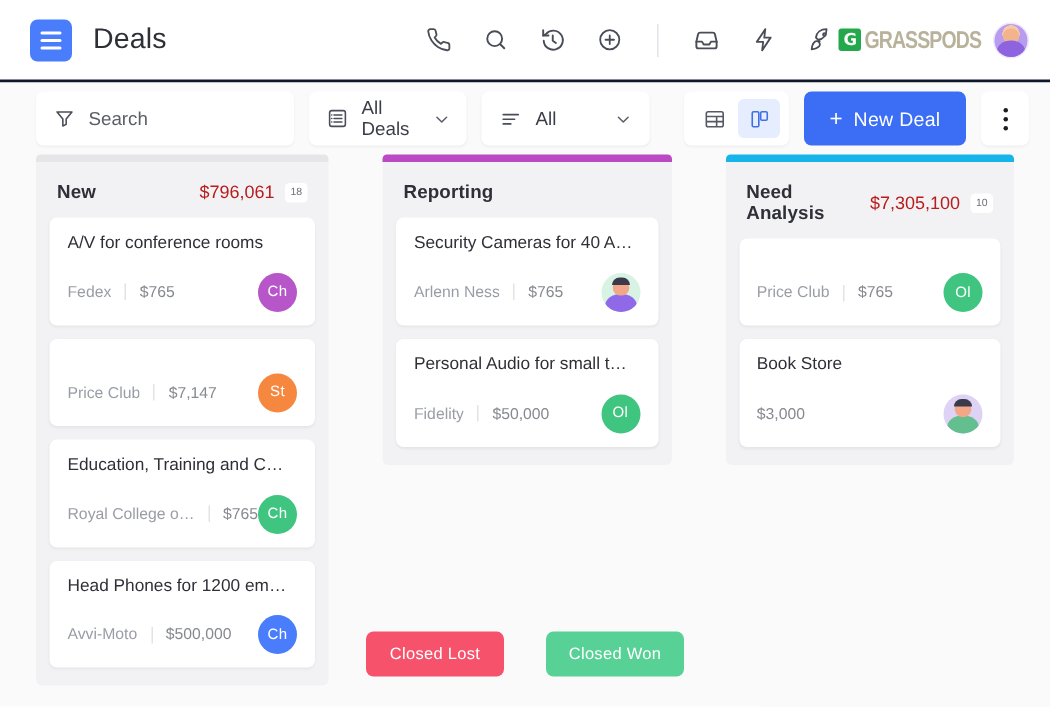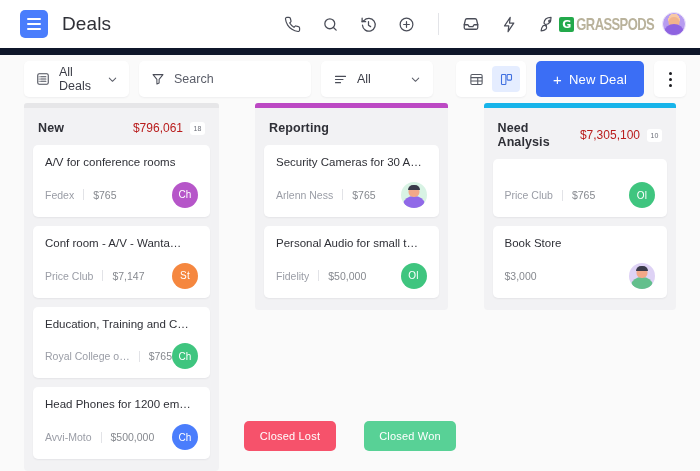--- a/index.html
+++ b/index.html
@@ -9,21 +9,21 @@
     font-family: "Liberation Sans", sans-serif;
     overflow: hidden;
   }
   .app { width: 700px; height: 471px; position: relative; background: #fafafa; }
 
   
   .header {
     height: 55px; background: #ffffff;
     display: flex; align-items: center;
     padding: 0 14px 0 20px;
-    border-bottom: 7px solid #0f172a;
+    border-bottom: 2px solid #0f172a;
   }
   .menu-btn {
     width: 28px; height: 28px; border-radius: 5px;
     background: #4a7dfc; display: flex; align-items: center;
     justify-content: center; flex-direction: column; gap: 3px;
     cursor: pointer;
   }
   .menu-btn span { display:block; width: 14px; height: 2px; background: #fff; border-radius: 2px; }
   .page-title {
     font-size: 19px; color: #2f3037; margin-left: 14px;
@@ -225,43 +225,43 @@
     </div>
     <div class="brand">
       <div class="brand-mark">G</div>
       <div class="brand-text">GRASSPODS</div>
     </div>
     <div class="avatar-top"></div>
   </div>
 
   <div class="toolbar">
 
+    <div class="tb-field f-search">
+      <span class="ic">
+        <svg width="14" height="14" viewBox="0 0 24 24" fill="none" stroke="currentColor" stroke-width="1.8" stroke-linecap="round" stroke-linejoin="round">
+            <path d="M3.5 4.5h17l-6.6 8v6.2l-3.8 1.8v-8Z"></path>
+          </svg>
+      </span>
+      <span class="ph">Search</span>
+    </div>
+
     <div class="tb-field f-alldeals">
       <span class="ic">
         <svg width="14" height="14" viewBox="0 0 24 24" fill="none" stroke="currentColor" stroke-width="1.8" stroke-linecap="round">
             <rect x="3" y="3" width="18" height="18" rx="2.5"></rect>
             <path d="M8 8h9M8 12h9M8 16h9"></path>
             <path d="M5.4 8h.1M5.4 12h.1M5.4 16h.1"></path>
           </svg>
       </span>
       <span>All Deals</span>
       <span class="tb-caret">
         <svg width="11" height="11" viewBox="0 0 24 24" fill="none" stroke="currentColor" stroke-width="2.2" stroke-linecap="round" stroke-linejoin="round">
             <path d="m5 9 7 7 7-7"></path>
           </svg>
       </span>
-    </div>
-
-    <div class="tb-field f-search">
-      <span class="ic">
-        <svg width="14" height="14" viewBox="0 0 24 24" fill="none" stroke="currentColor" stroke-width="1.8" stroke-linecap="round" stroke-linejoin="round">
-            <path d="M3.5 4.5h17l-6.6 8v6.2l-3.8 1.8v-8Z"></path>
-          </svg>
-      </span>
-      <span class="ph">Search</span>
     </div>
 
     <div class="tb-field f-all">
       <span class="ic">
         <svg width="15" height="15" viewBox="0 0 24 24" fill="none" stroke="currentColor" stroke-width="1.8" stroke-linecap="round">
             <path d="M4 7h16M4 12h12M4 17h8"></path>
           </svg>
       </span>
       <span>All</span>
       <span class="tb-caret">
@@ -312,21 +312,20 @@
           <div class="card">
             <div class="card-title">A/V for conference rooms</div>
             <div class="card-meta">
               <span class="card-acct">Fedex</span>
               <span class="card-sep"></span>
               <span class="card-amt">$765</span>
               <span class="card-av" style="background: rgb(182, 86, 201);">Ch</span>
             </div>
           </div>
           <div class="card">
-            <div class="card-title">Conf room - A/V - Wanta…</div>
             <div class="card-meta">
               <span class="card-acct">Price Club</span>
               <span class="card-sep"></span>
               <span class="card-amt">$7,147</span>
               <span class="card-av" style="background: rgb(245, 135, 63);">St</span>
             </div>
           </div>
           <div class="card">
             <div class="card-title">Education, Training and C…</div>
             <div class="card-meta">
@@ -347,21 +346,21 @@
           </div>
         </div>
       </div>
       <div class="column">
         <div class="col-bar" style="background: rgb(188, 73, 196);"></div>
         <div class="col-body">
           <div class="col-head">
             <div class="col-name">Reporting</div>
           </div>
           <div class="card">
-            <div class="card-title">Security Cameras for 30 A…</div>
+            <div class="card-title">Security Cameras for 40 A…</div>
             <div class="card-meta">
               <span class="card-acct">Arlenn Ness</span>
               <span class="card-sep"></span>
               <span class="card-amt">$765</span>
               <span class="card-av photo" style="background: rgb(216, 243, 228);">
                 <span class="body" style="background:#9069e8"></span>
                 <span class="head"></span>
                 <span class="hair"></span>
               </span>
             </div>

